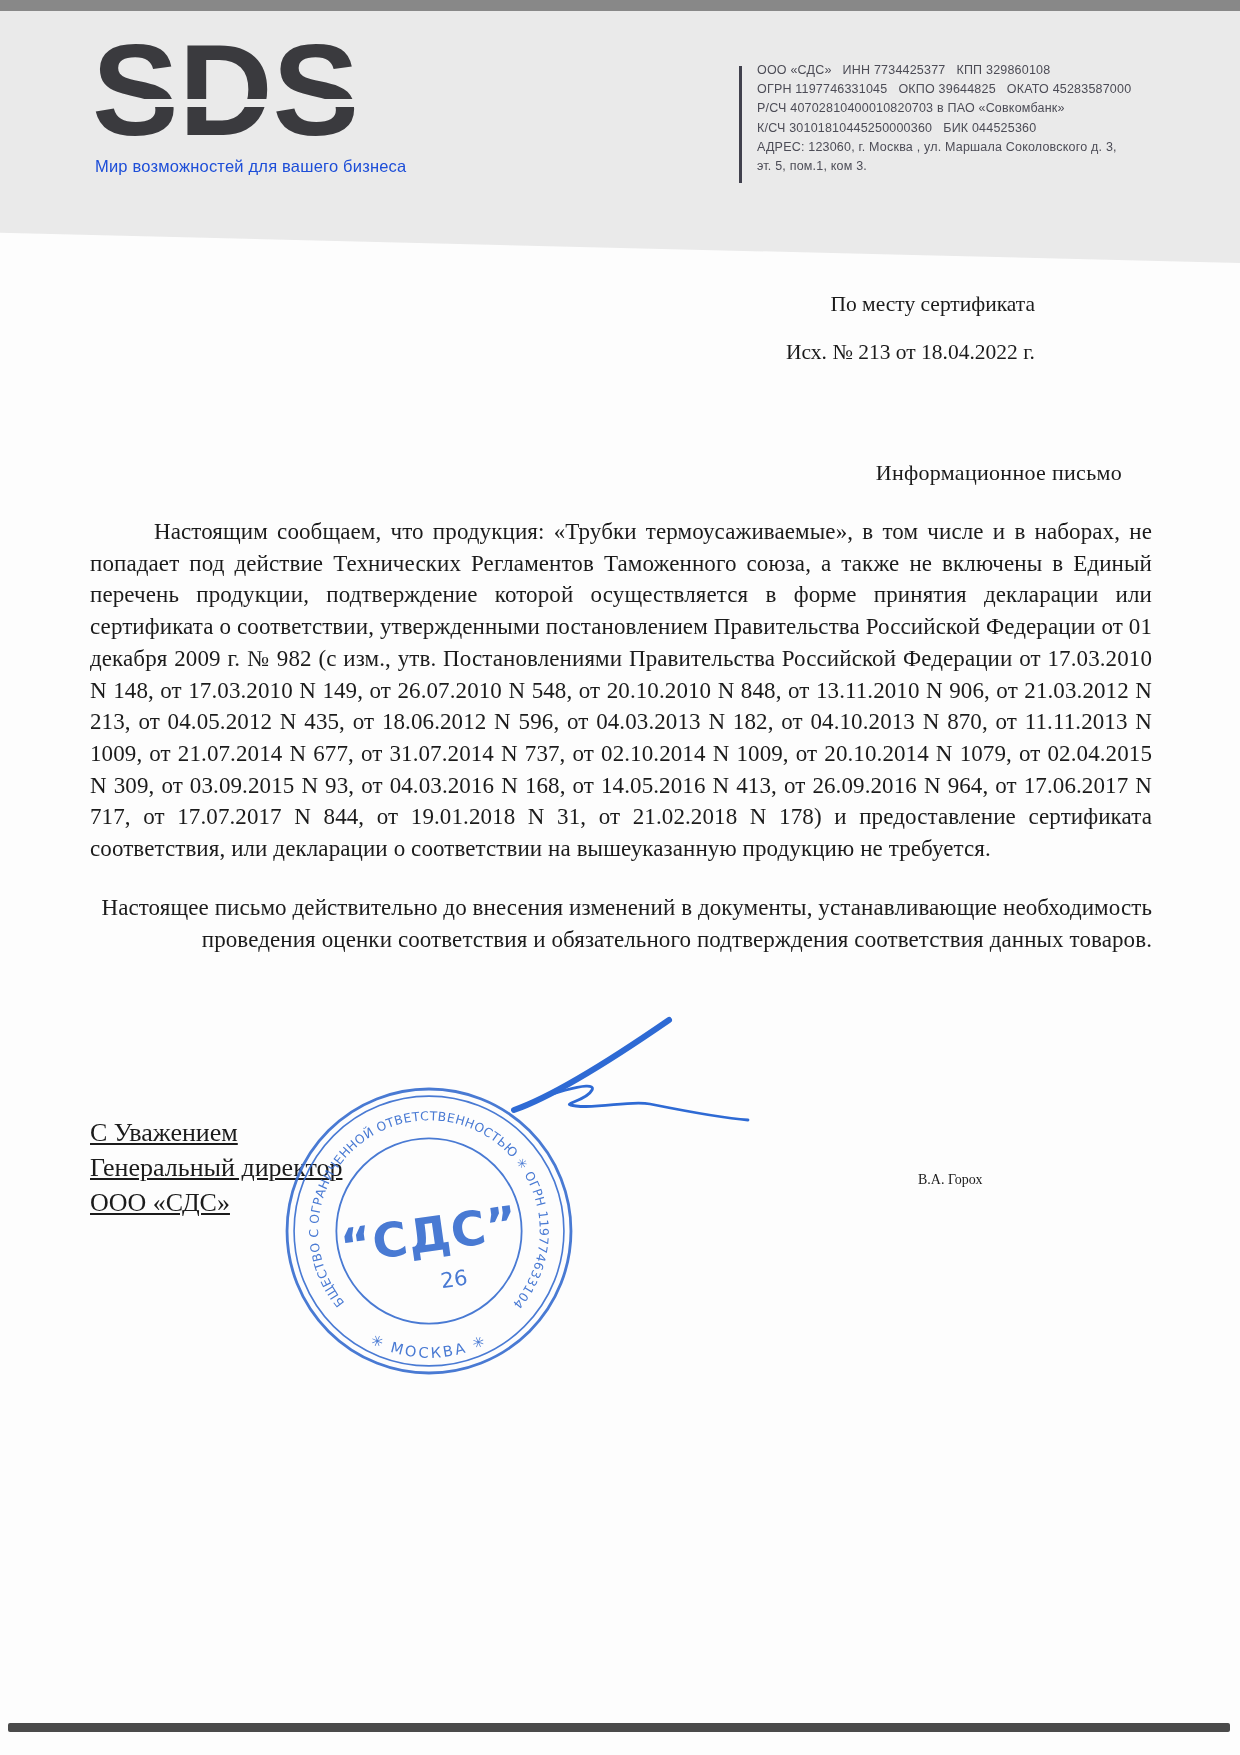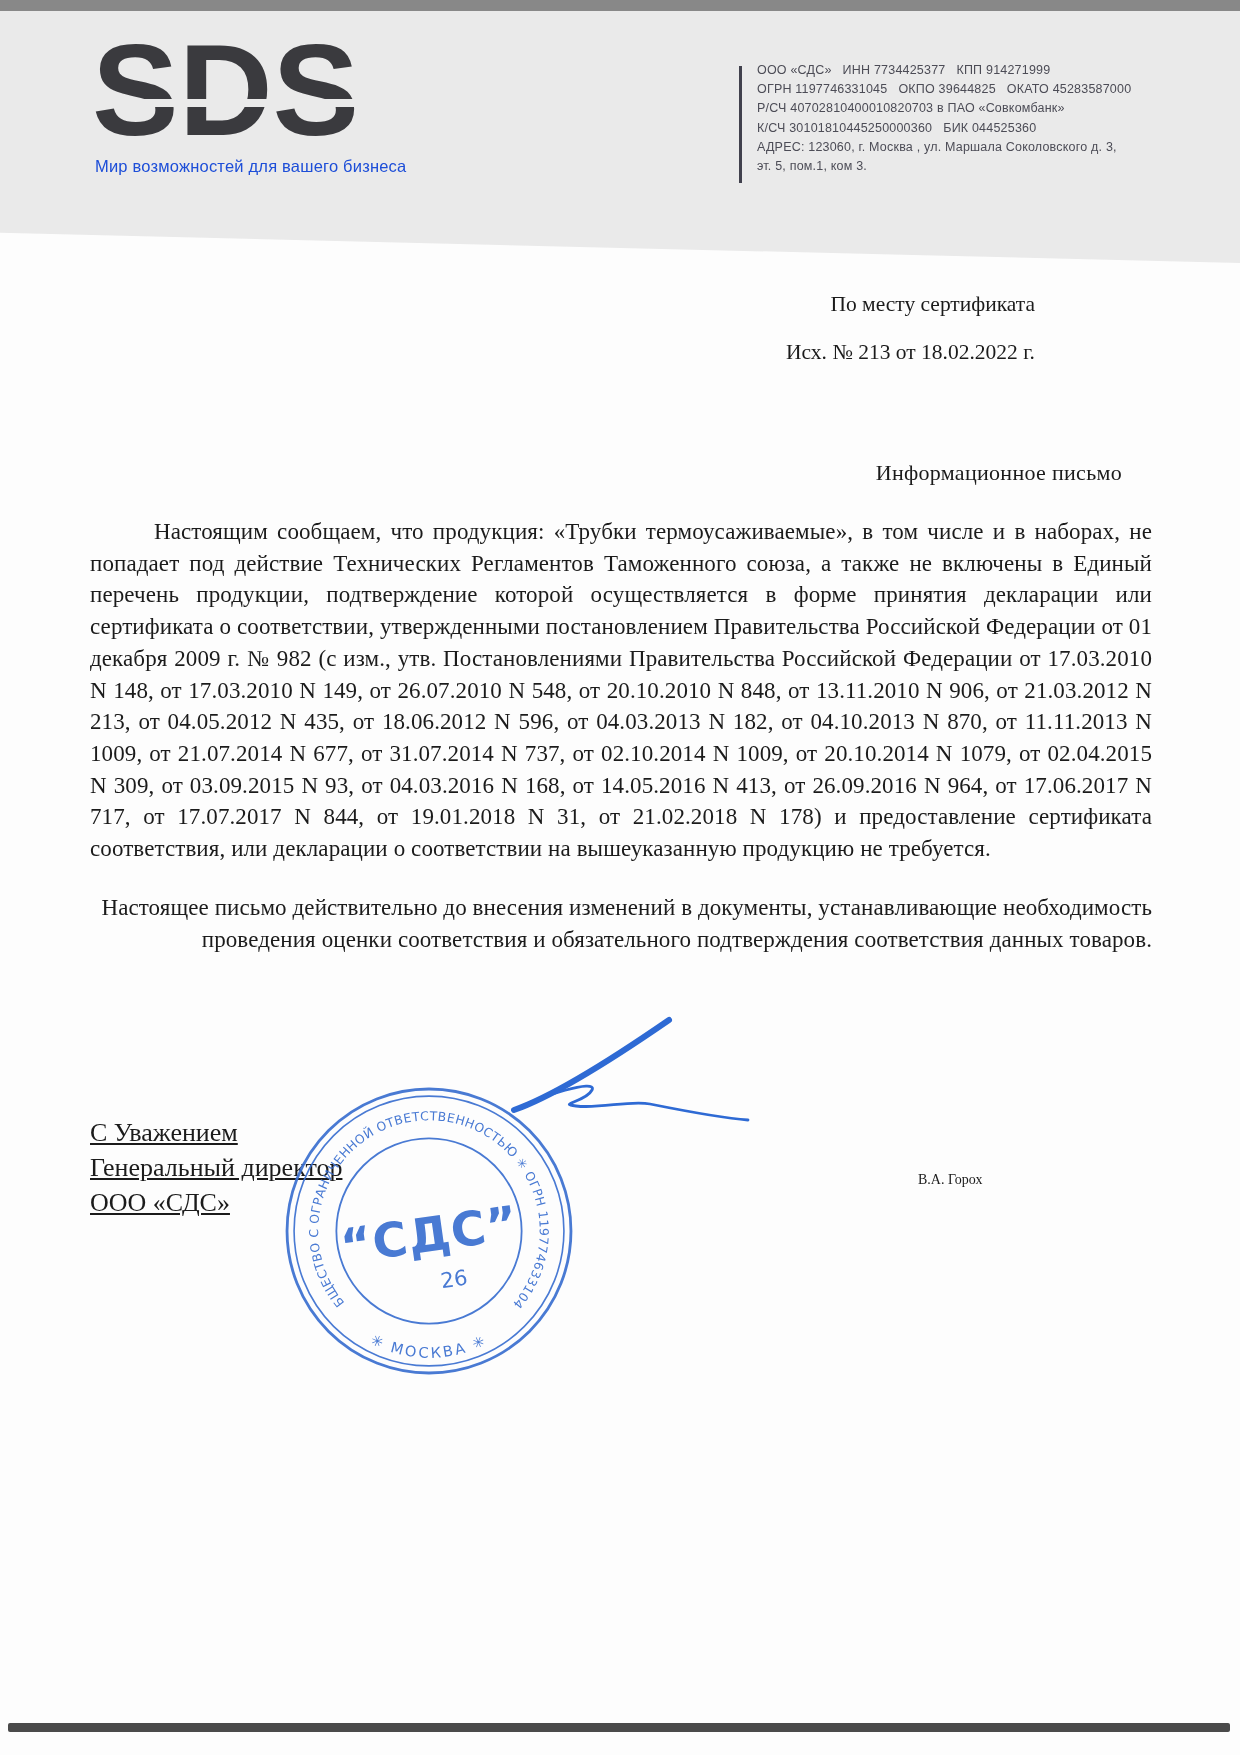--- a/index.html
+++ b/index.html
@@ -101,30 +101,30 @@
   <div class="logo">
     <span>SDS</span>
     <div class="logo-stripe"></div>
   </div>
 
   <div class="tagline">Мир возможностей для вашего бизнеса</div>
 
   <div class="info-sep"></div>
 
   <div class="company-info">
-    <div class="info-line">ООО «СДС»   ИНН 7734425377   КПП 914271999</div>
+    <div class="info-line">ООО «СДС»   ИНН 7734425377   КПП 329860108</div>
     <div class="info-line">ОГРН 1197746331045   ОКПО 39644825   ОКАТО 45283587000</div>
     <div class="info-line">Р/СЧ 40702810400010820703 в ПАО «Совкомбанк»</div>
     <div class="info-line">К/СЧ 30101810445250000360   БИК 044525360</div>
     <div class="info-line">АДРЕС: 123060, г. Москва , ул. Маршала Соколовского д. 3,</div>
     <div class="info-line">эт. 5, пом.1, ком 3.</div>
   </div>
 
   <div class="recipient">По месту сертификата</div>
-  <div class="outgoing-ref">Исх. № 213 от 18.02.2022 г.</div>
+  <div class="outgoing-ref">Исх. № 213 от 18.04.2022 г.</div>
 
   <div class="doc-title">Информационное письмо</div>
   <div class="para para1">Настоящим сообщаем, что продукция: «Трубки термоусаживаемые», в том числе и в наборах, не попадает под действие Технических Регламентов Таможенного союза, а также не включены в Единый перечень продукции, подтверждение которой осуществляется в форме принятия декларации или сертификата о соответствии, утвержденными постановлением Правительства Российской Федерации от 01 декабря 2009 г. № 982 (с изм., утв. Постановлениями Правительства Российской Федерации от 17.03.2010 N 148, от 17.03.2010 N 149, от 26.07.2010 N 548, от 20.10.2010 N 848, от 13.11.2010 N 906, от 21.03.2012 N 213, от 04.05.2012 N 435, от 18.06.2012 N 596, от 04.03.2013 N 182, от 04.10.2013 N 870, от 11.11.2013 N 1009, от 21.07.2014 N 677, от 31.07.2014 N 737, от 02.10.2014 N 1009, от 20.10.2014 N 1079, от 02.04.2015 N 309, от 03.09.2015 N 93, от 04.03.2016 N 168, от 14.05.2016 N 413, от 26.09.2016 N 964, от 17.06.2017 N 717, от 17.07.2017 N 844, от 19.01.2018 N 31, от 21.02.2018 N 178) и предоставление сертификата соответствия, или декларации о соответствии на вышеуказанную продукцию не требуется.</div>
   <div class="para para2">Настоящее письмо действительно до внесения изменений в документы, устанавливающие необходимость проведения оценки соответствия и обязательного подтверждения соответствия данных товаров.</div>
 
   <div class="signoff">
     <div>С Уважением</div>
     <div>Генеральный директор</div>
     <div>ООО «СДС»</div>
   </div>

